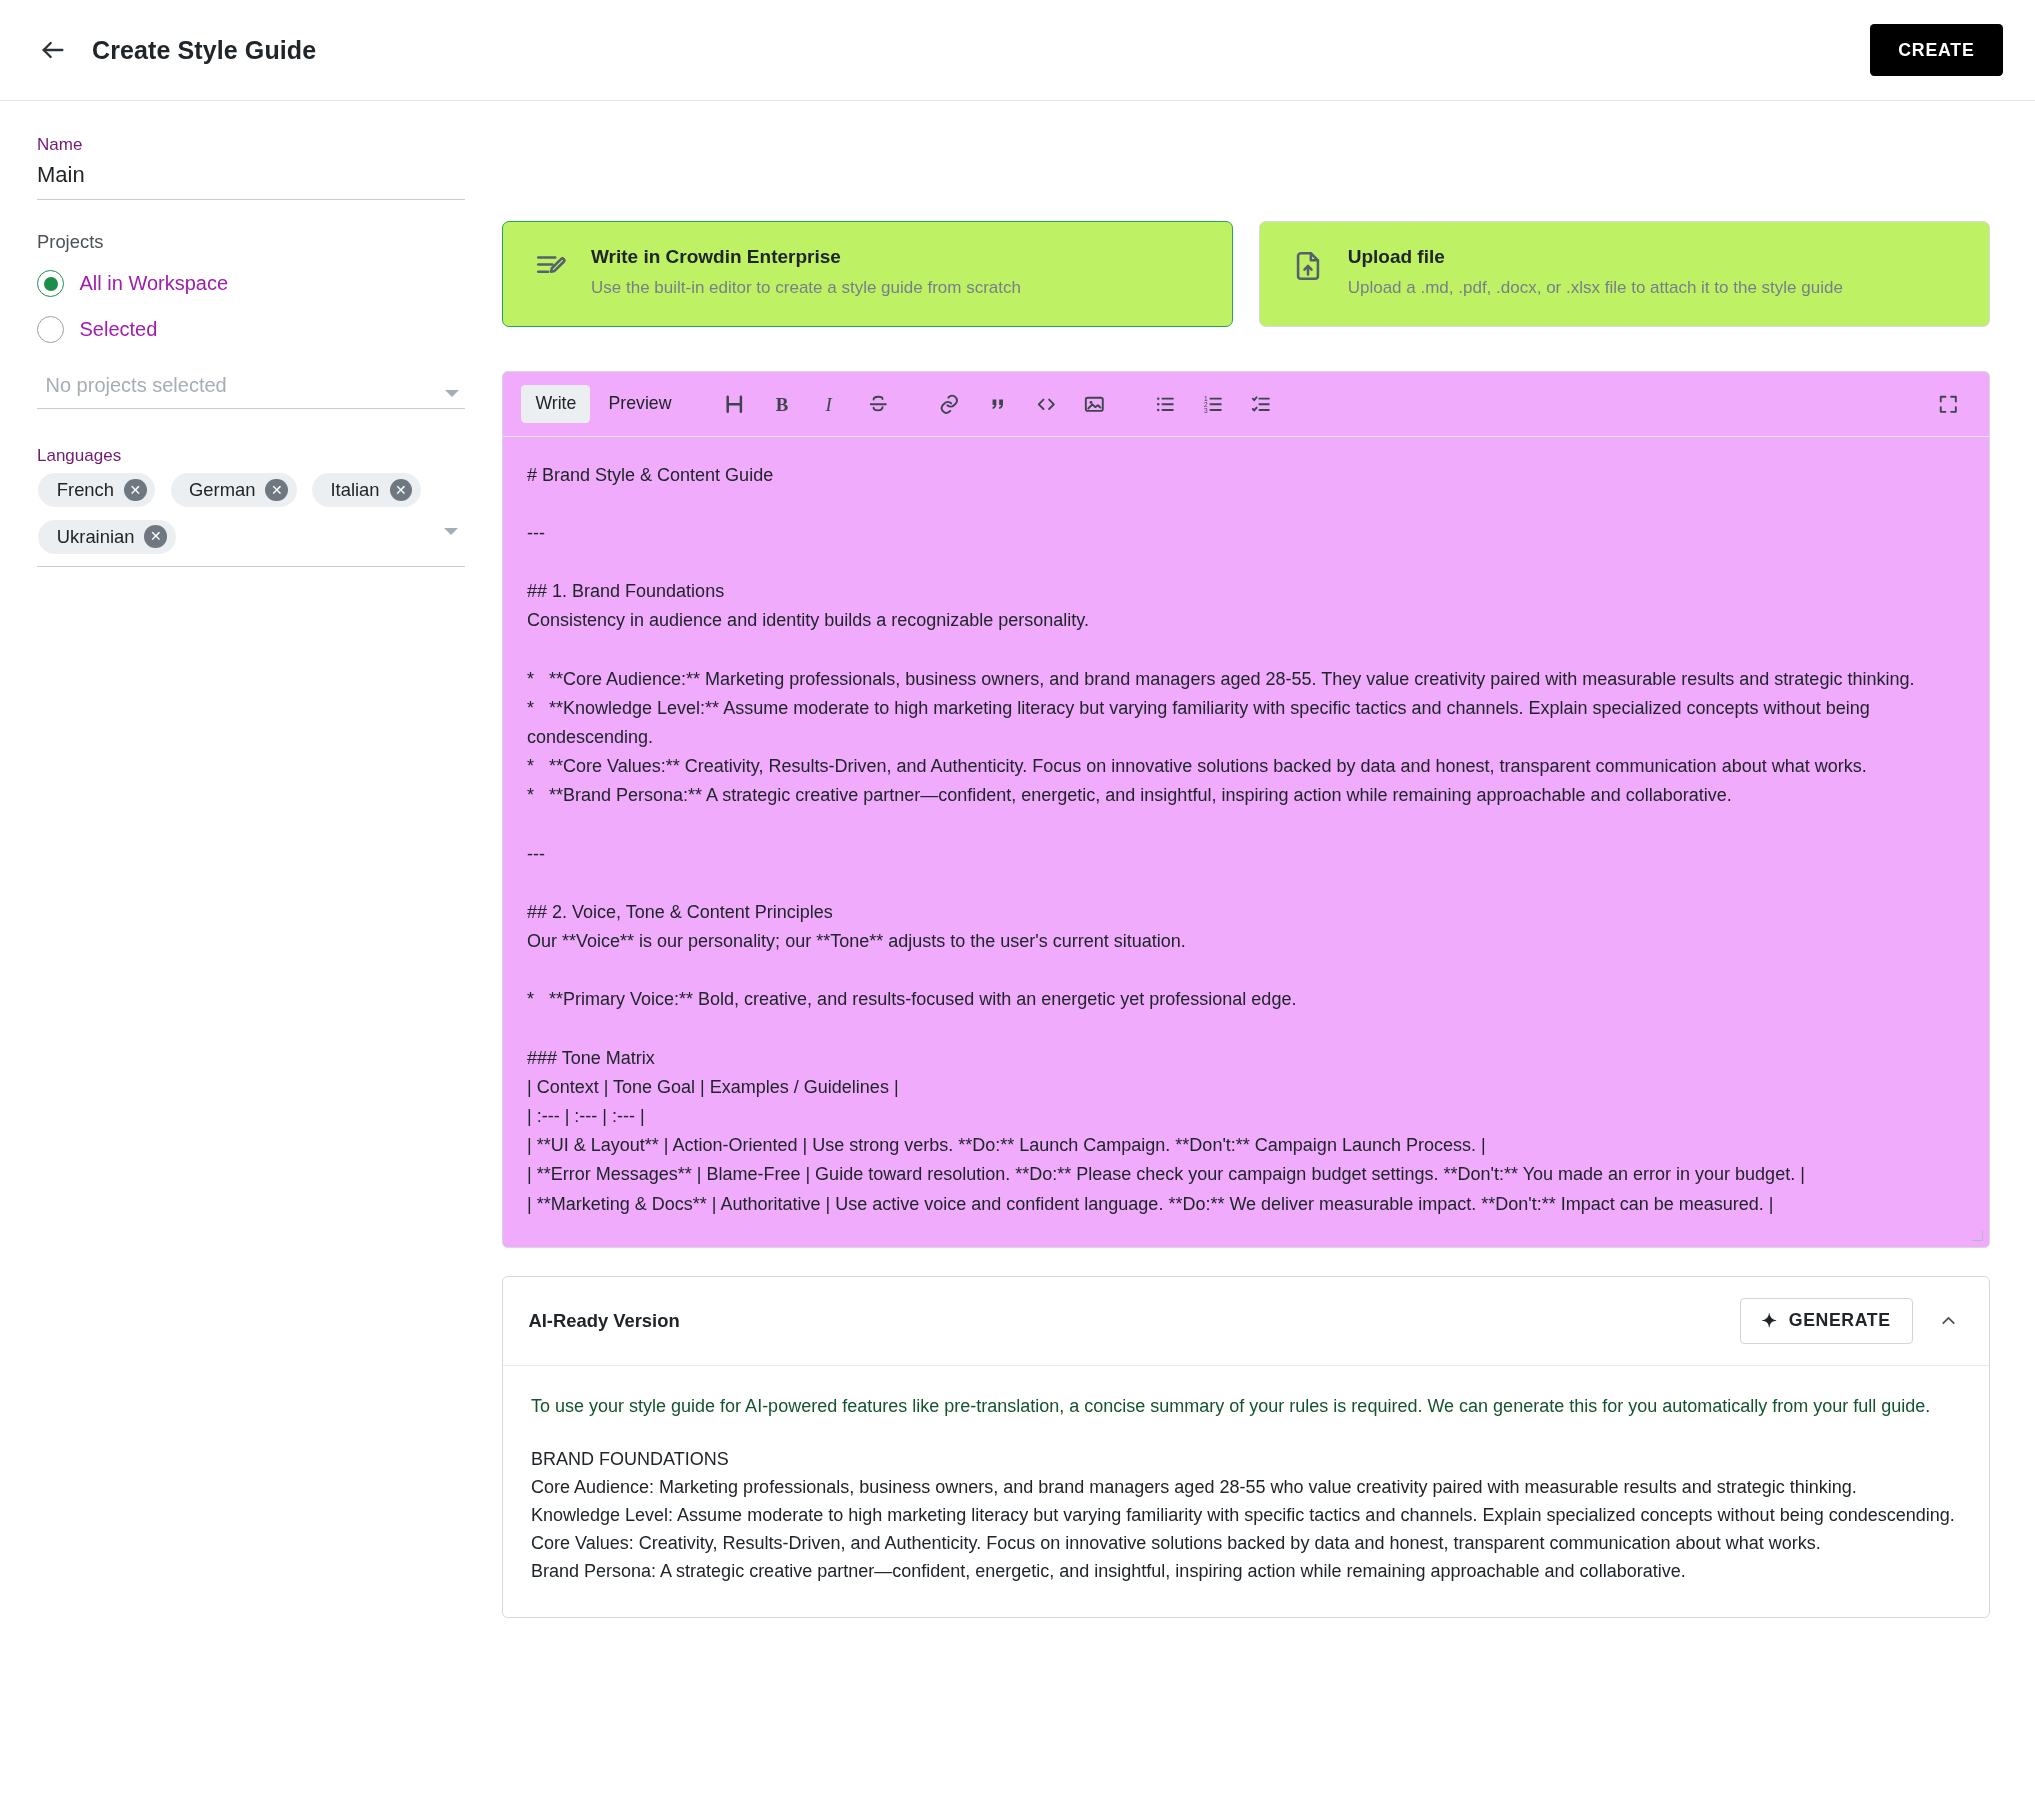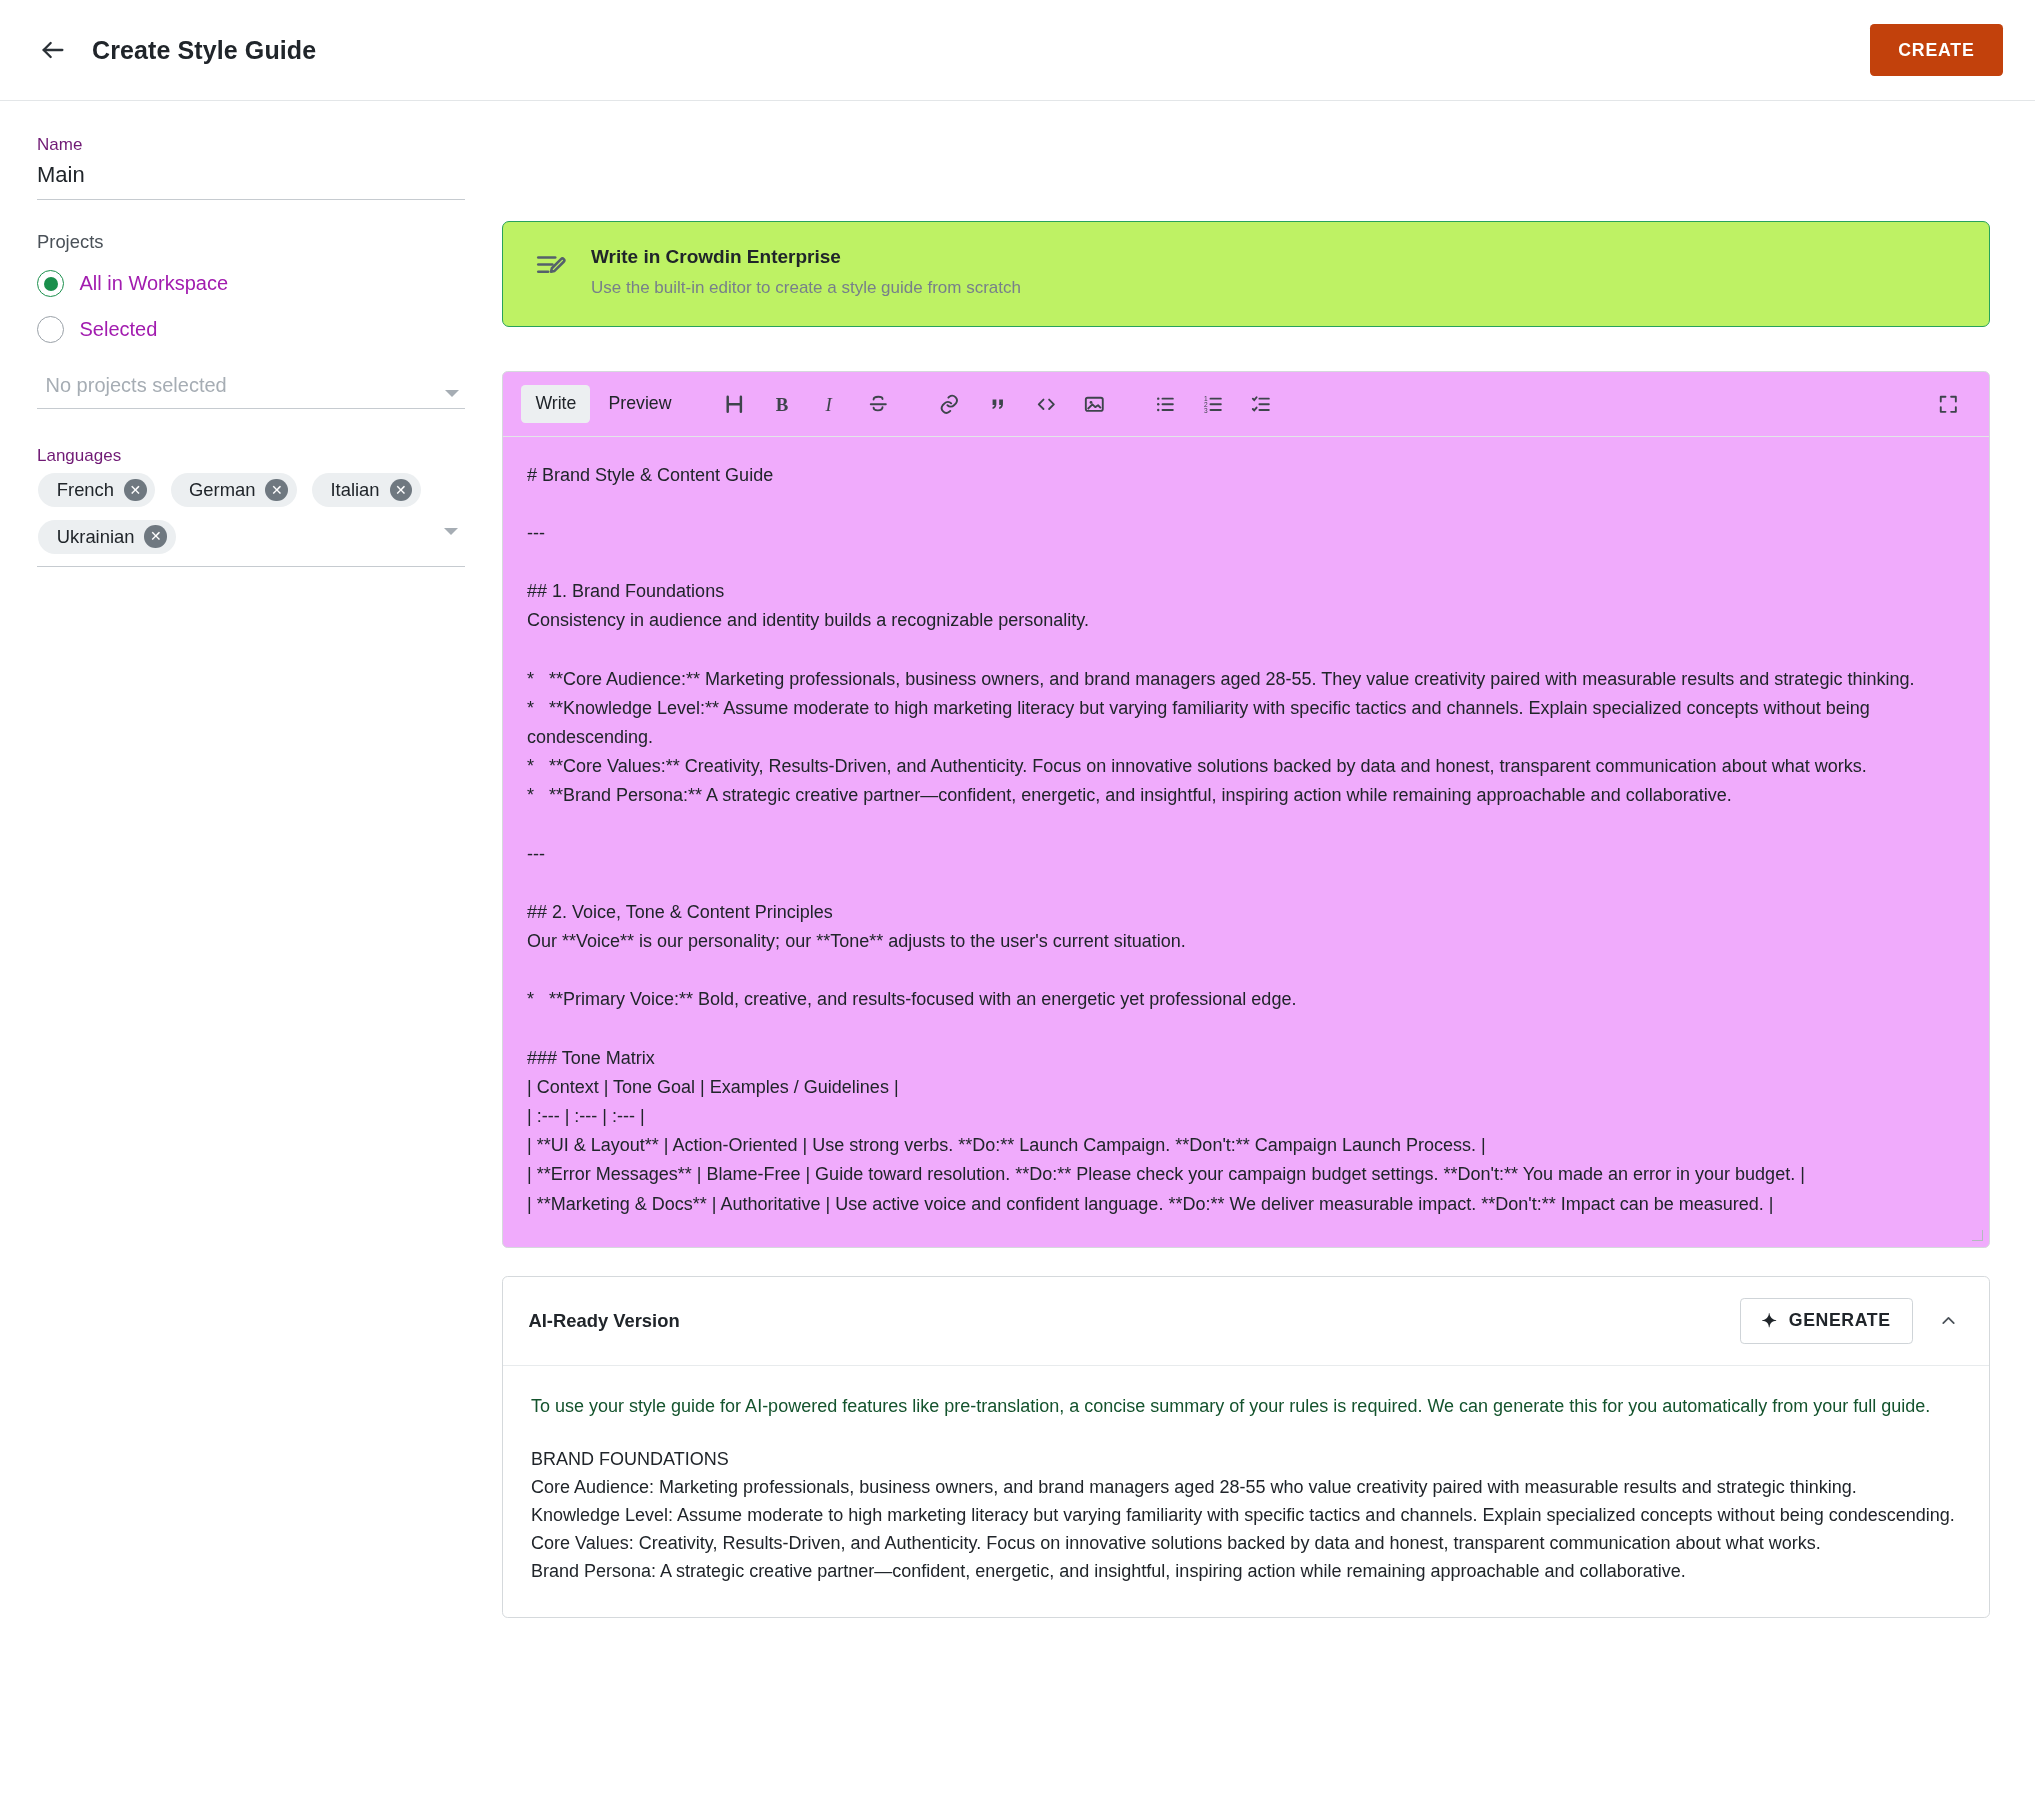--- a/index.html
+++ b/index.html
@@ -29,21 +29,21 @@
   }
   .back-arrow svg { width: 28px; height: 28px; }
   .page-title {
     font-size: 25px;
     font-weight: bold;
     margin-left: 22.6px;
     letter-spacing: 0.1px;
   }
   .spacer { flex: 1; }
   .create-btn {
-    background: #c2410c;
+    background: #000000;
     color: #fff;
     font-size: 17.7px;
     font-weight: bold;
     letter-spacing: 0.8px;
     padding: 15.5px 28px;
     border: none;
     border-radius: 4.2px;
     cursor: pointer;
   }
 
@@ -364,20 +364,34 @@
               <line x1="3" y1="11" x2="13" y2="11"></line>
               <line x1="3" y1="16" x2="10" y2="16"></line>
               <path d="M21 9l-6.5 6.5-2.5.6.6-2.5L19.1 7.1a1.3 1.3 0 0 1 1.9 1.9z"></path>
             </svg>
           </span>
           <span>
             <div class="mode-title">Write in Crowdin Enterprise</div>
             <div class="mode-desc">Use the built-in editor to create a style guide from scratch</div>
           </span>
         </div>
+        <div class="mode-card">
+          <span class="mode-icon">
+            <svg viewBox="0 0 24 24" fill="none" stroke="currentColor" stroke-width="1.8" stroke-linecap="round" stroke-linejoin="round">
+              <path d="M14 3H7a2 2 0 0 0-2 2v14a2 2 0 0 0 2 2h10a2 2 0 0 0 2-2V8z"></path>
+              <polyline points="14 3 14 8 19 8"></polyline>
+              <line x1="12" y1="18" x2="12" y2="12"></line>
+              <polyline points="9.5 14.5 12 12 14.5 14.5"></polyline>
+            </svg>
+          </span>
+          <span>
+            <div class="mode-title">Upload file</div>
+            <div class="mode-desc">Upload a .md, .pdf, .docx, or .xlsx file to attach it to the style guide</div>
+          </span>
+        </div>
       </div>
 
       <div class="editor">
         <div class="toolbar">
           <div class="tb-tab active">Write</div>
           <div class="tb-tab">Preview</div>
           <div class="tb-sep"></div>
 
           <div class="tb-btn">
             <svg viewBox="0 0 24 24" fill="none" stroke="currentColor" stroke-width="2.6" stroke-linecap="round">

